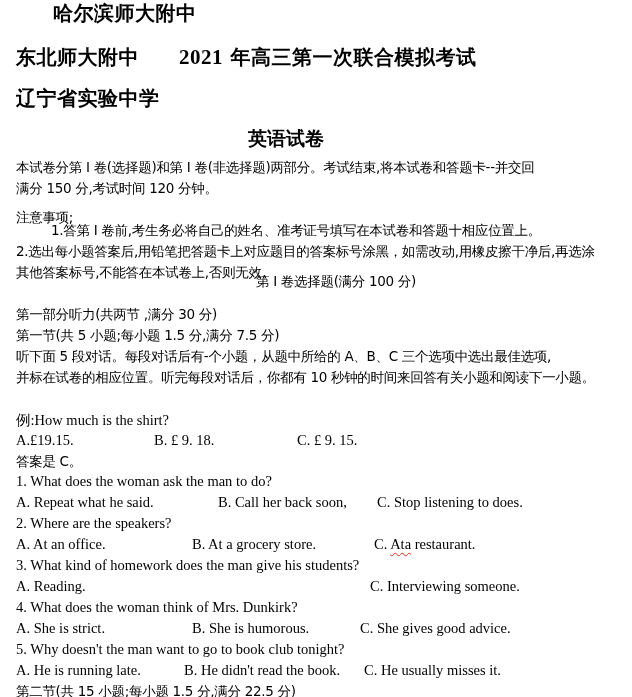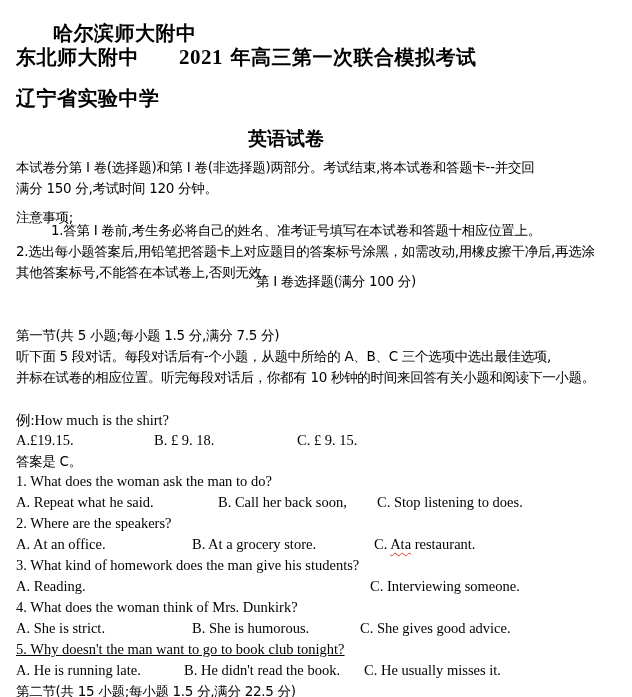--- a/index.html
+++ b/index.html
@@ -26,41 +26,42 @@
     .center { left: 0; width: 632px; text-align: center; }
     .q { position: absolute; left: 16px; font-size: 14.5px; white-space: nowrap; font-family: "Liberation Serif", serif; }
     .opt { position: absolute; font-size: 14.5px; white-space: nowrap; font-family: "Liberation Serif", serif; }
     .squiggle { text-decoration: underline wavy #e0301e; text-decoration-thickness: 1px; text-underline-offset: 3px; }
   </style>
 </head>
 <body>
 
 <div class="page">
 
-  <div class="hdr" style="top:20px;padding-left:37px;">
+  <div class="hdr" style="top:0;padding-left:37px;">
     <span>哈尔滨师大附中</span>
   </div>
   <div class="hdr" style="top:44px;">
     <span>东北师大附中</span><span class="gap"></span><span class="num">2021</span> <span>年高三第一次联合模拟考试</span>
   </div>
   <div class="hdr" style="top:85px;">
     <span>辽宁省实验中学</span>
   </div>
 
   <div class="title">英语试卷</div>
 
   <div class="line" style="top:159px;">本试卷分第 I 卷(选择题)和第 I 卷(非选择题)两部分。考试结束,将本试卷和答题卡--并交回</div>
   <div class="line" style="top:180px;text-align:right;">满分 150 分,考试时间 120 分钟。</div>
   <div class="line" style="top:201px;margin-top:8px;">注意事项;</div>
   <div class="line" style="top:222px;margin-left:35px;">1.答第 I 卷前,考生务必将自己的姓名、准考证号填写在本试卷和答题十相应位置上。</div>
   <div class="line" style="top:243px;">2.选出每小题答案后,用铅笔把答题卡上对应题目的答案标号涂黑，如需改动,用橡皮擦干净后,再选涂</div>
   <div class="line" style="top:264px;">其他答案标号,不能答在本试卷上,否则无效。</div>
 
   <div class="line center" style="top:273px;padding-left:20px;">第 I 卷选择题(满分 100 分)</div>
 
+  <div class="line" style="top:306px;">第一部分听力(共两节 ,满分 30 分)</div>
   <div class="line" style="top:327px;">第一节(共 5 小题;每小题 1.5 分,满分 7.5 分)</div>
   <div class="line" style="top:348px;">听下面 5 段对话。每段对话后有-个小题，从题中所给的 A、B、C 三个选项中选出最佳选项,</div>
   <div class="line" style="top:369px;">并标在试卷的相应位置。听完每段对话后，你都有 10 秒钟的时间来回答有关小题和阅读下一小题。</div>
 
   <div class="q" style="top:411px;">例:How much is the shirt?</div>
   <div class="opt" style="top:432px; left:16px;">A.£19.15.</div>
   <div class="opt" style="top:432px; left:154px;">B. £ 9. 18.</div>
   <div class="opt" style="top:432px; left:297px;">C. £ 9. 15.</div>
   <div class="line" style="top:453px;">答案是 C。</div>
 
@@ -76,19 +77,19 @@
 
   <div class="q" style="top:557px;">3. What kind of homework does the man give his students?</div>
   <div class="opt" style="top:578px; left:16px;">A. Reading.</div>
   <div class="opt" style="top:578px; left:370px;">C. Interviewing someone.</div>
 
   <div class="q" style="top:599px;">4. What does the woman think of Mrs. Dunkirk?</div>
   <div class="opt" style="top:620px; left:16px;">A. She is strict.</div>
   <div class="opt" style="top:620px; left:192px;">B. She is humorous.</div>
   <div class="opt" style="top:620px; left:360px;">C. She gives good advice.</div>
 
-  <div class="q" style="top:641px;text-decoration:underline;">5. Why doesn't the man want to go to book club tonight?</div>
+  <div class="q" style="top:641px;">5. Why doesn't the man want to go to book club tonight?</div>
   <div class="opt" style="top:662px; left:16px;">A. He is running late.</div>
   <div class="opt" style="top:662px; left:184px;">B. He didn't read the book.</div>
   <div class="opt" style="top:662px; left:364px;">C. He usually misses it.</div>
 
   <div class="line" style="top:683px;">第二节(共 15 小题;每小题 1.5 分,满分 22.5 分)</div>
 </div>
 
 </body></html>

